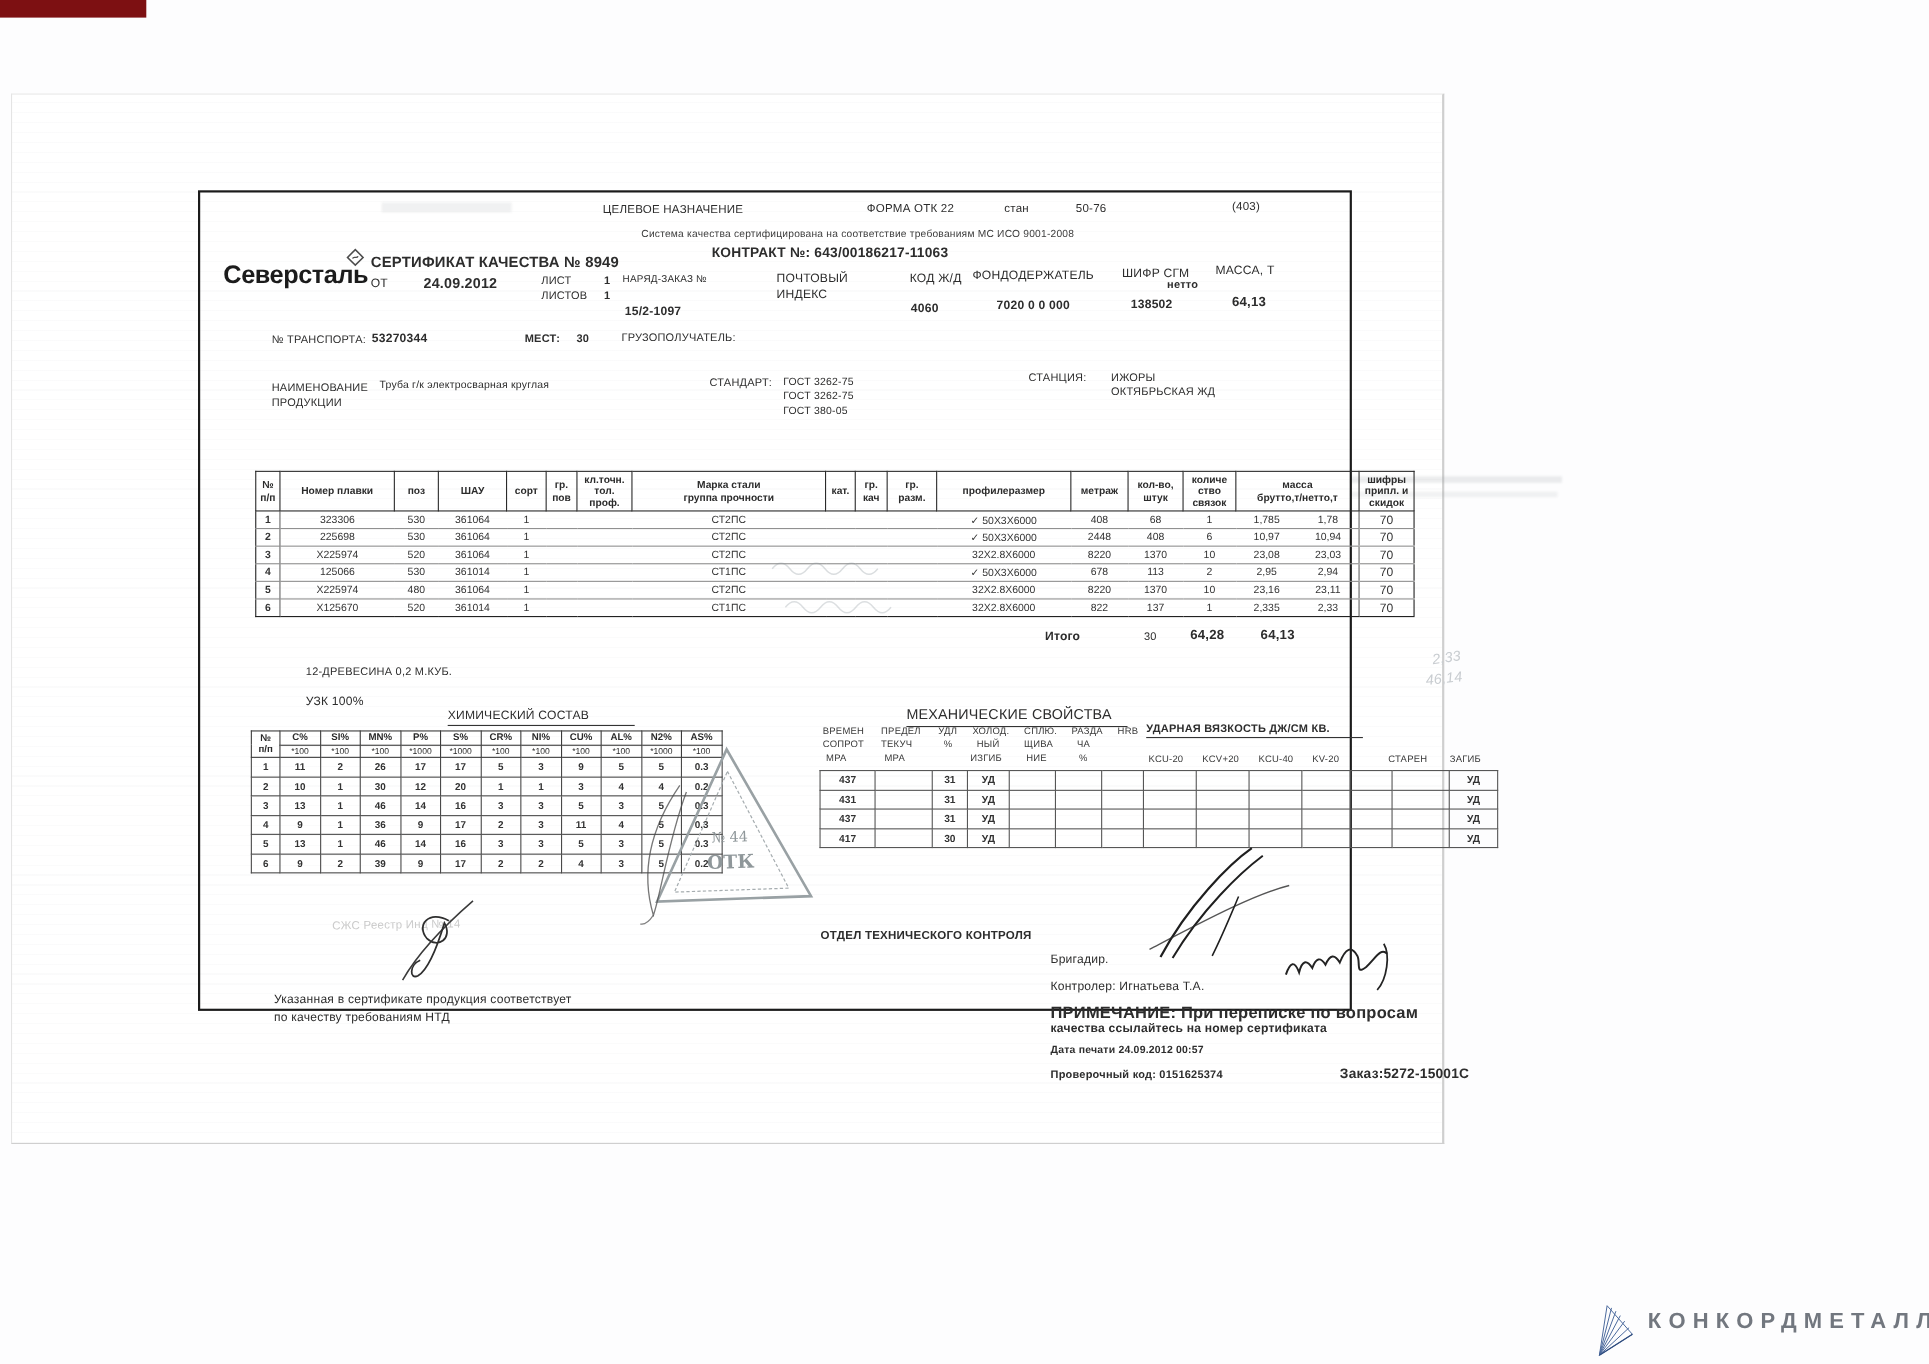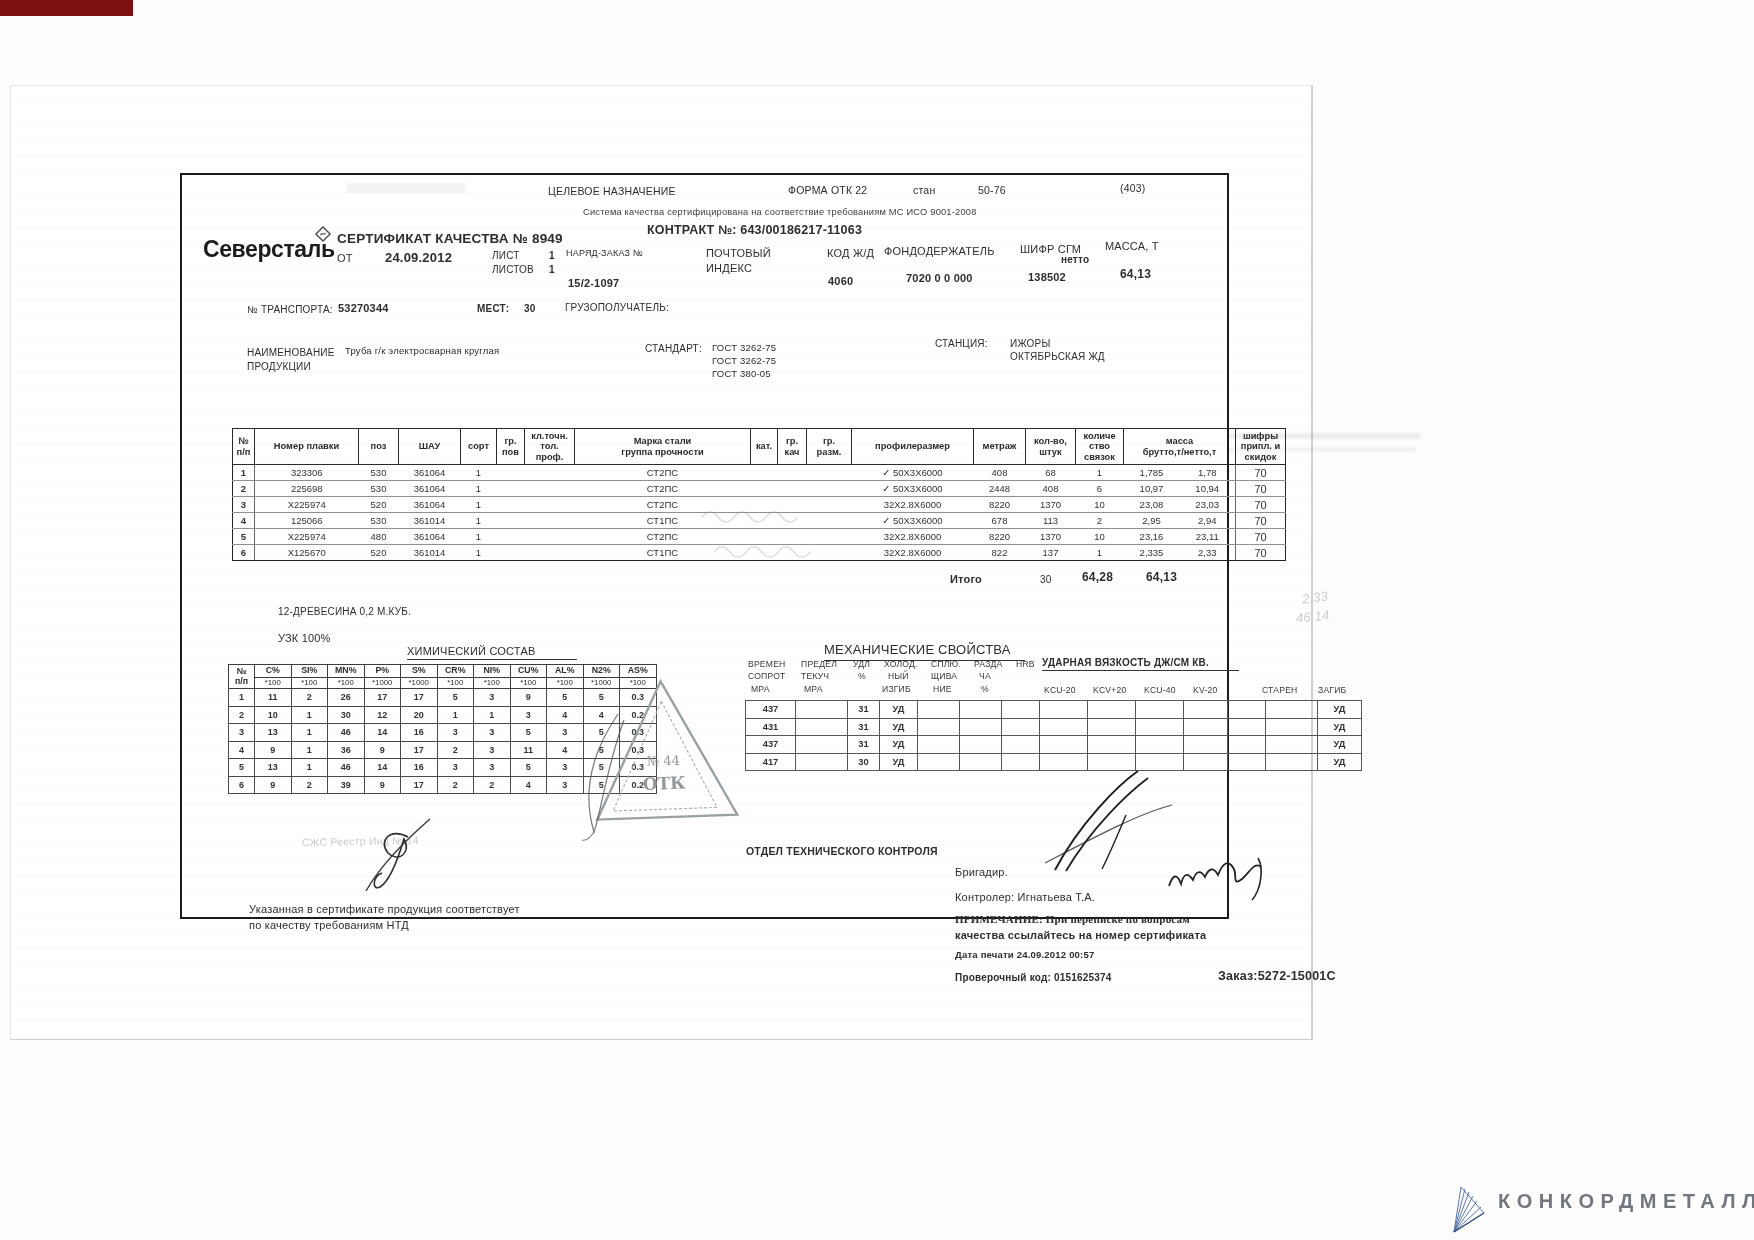--- a/index.html
+++ b/index.html
@@ -543,21 +543,21 @@
   <svg style="left:360px;top:815px;" width="90" height="85" viewBox="0 0 90 85" data-name="signature-left">
     <path d="M70 4 C40 30 18 55 6 76" fill="none" stroke="#3a3a3a" stroke-width="1.4"></path>
     <path d="M48 22 C30 12 18 26 28 38 C38 48 52 38 44 24 C38 44 30 66 20 72 C12 76 12 62 22 58" fill="none" stroke="#2e2e2e" stroke-width="1.6"></path>
   </svg>
 
   <div class="t" style="left:249px;top:903px;font-size:11px;" data-name="statement-line-1">Указанная в сертификате продукция соответствует</div>
   <div class="t" style="left:249px;top:919px;font-size:11px;" data-name="statement-line-2">по качеству требованиям НТД</div>
 
   <div class="t" style="left:955px;top:866px;font-size:11px;" data-name="brigadir-label">Бригадир.</div>
   <div class="t" style="left:955px;top:891px;font-size:11px;" data-name="controller-label">Контролер: Игнатьева Т.А.</div>
-  <div class="t sb" style="left:955px;top:913px;font-size:11px;font-family:Liberation Serif, serif;" data-name="note-line-1">ПРИМЕЧАНИЕ: При переписке по вопросам</div>
+  <div class="t sb" style="left:955px;top:913px;font-size:15px;" data-name="note-line-1">ПРИМЕЧАНИЕ: При переписке по вопросам</div>
   <div class="t sb" style="left:955px;top:929px;font-size:11px;" data-name="note-line-2">качества ссылайтесь на номер сертификата</div>
   <div class="t sb" style="left:955px;top:950px;font-size:9.5px;" data-name="print-date">Дата печати 24.09.2012 00:57</div>
   <div class="t sb" style="left:955px;top:972px;font-size:10px;" data-name="check-code">Проверочный код: 0151625374</div>
   <div class="t b" style="left:1218px;top:969px;font-size:12.5px;" data-name="order-number">Заказ:5272-15001С</div>
 
   <svg style="left:1040px;top:765px;" width="140" height="110" viewBox="0 0 140 110" data-name="signature-brigadir">
     <path d="M15 105 C40 58 78 20 98 6" fill="none" stroke="#1f1f1f" stroke-width="2"></path>
     <path d="M26 106 C52 62 88 28 108 13" fill="none" stroke="#1f1f1f" stroke-width="1.8"></path>
     <path d="M5 98 C55 72 100 48 132 40" fill="none" stroke="#2b2b2b" stroke-width="1.2" opacity=".8"></path>
     <path d="M62 104 C72 84 80 64 86 50" fill="none" stroke="#1f1f1f" stroke-width="1.4"></path>

